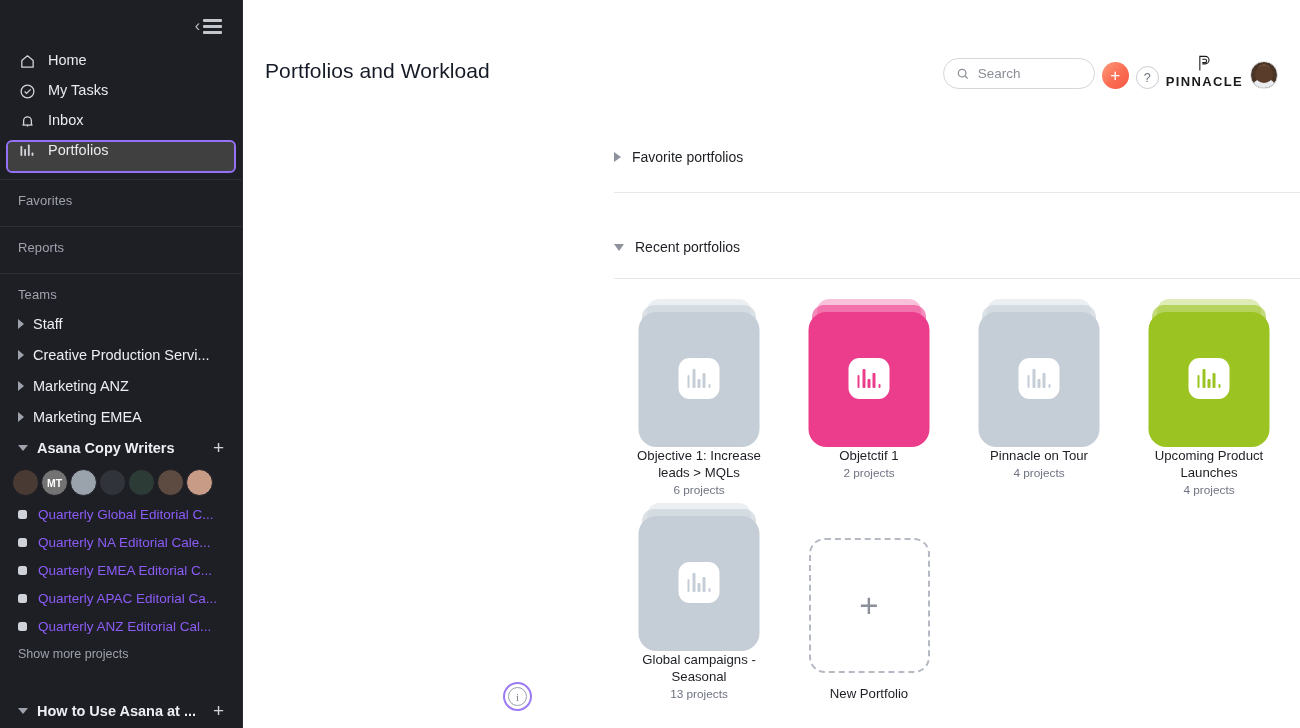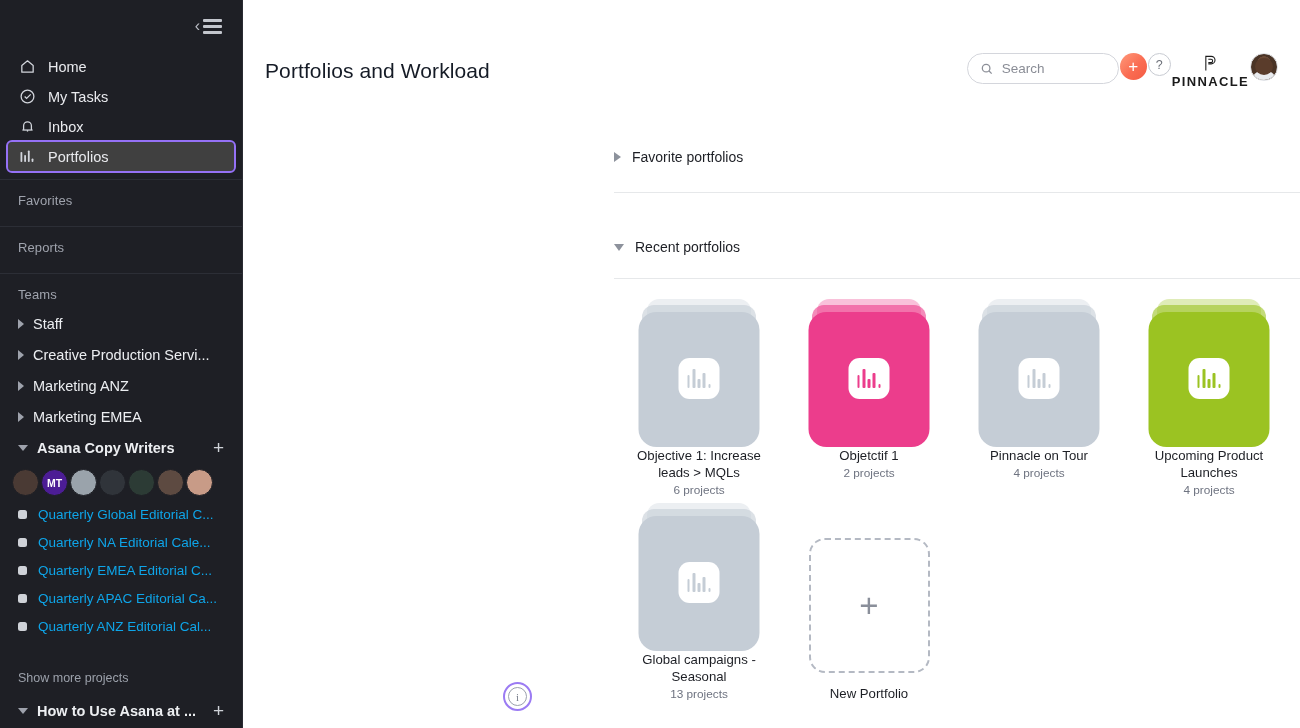--- a/index.html
+++ b/index.html
@@ -21,21 +21,21 @@
     border-right: 1px solid #2a2b33;
   }
   .sb-top { height: 52px; display: flex; align-items: center; justify-content: flex-end; padding-right: 20px; }
   .collapse-btn { display: flex; align-items: center; gap: 2px; cursor: pointer; }
   .collapse-btn .chev { color: #b9bcc4; font-size: 16px; line-height: 1; margin-right: 1px; }
   .hamb { display: flex; flex-direction: column; gap: 3px; }
   .hamb span { display: block; width: 19px; height: 3px; background: #c3c6cd; border-radius: 1px; }
 
   .nav-list { padding: 0 8px; }
   .nav-item {
-    display: flex; align-items: center; gap: 12px;
+    display: flex; gap: 12px;
     height: 29px; padding: 0 10px; border-radius: 5px;
     font-size: 14.5px; color: #e9eaee; cursor: pointer;
     margin-bottom: 1px;
     position: relative;
   }
   .nav-item.active {
     background: #404040;
     outline: 2px solid #9571f6;
     outline-offset: 0px;
     border-radius: 4px;
@@ -69,35 +69,35 @@
   .av {
     width: 27px; height: 27px; border-radius: 50%;
     margin-right: 2px; border: 1.5px solid #1e1f25;
     display:flex; align-items:center; justify-content:center;
     font-size: 10.5px; font-weight: 700; color: #fff; overflow:hidden;
     background-size: cover;
   }
 
   .proj-row {
     display: flex; align-items: center; gap: 11px;
-    height: 28px; padding: 0 18px; font-size: 13.5px; color: #0ea5e9; cursor: pointer;
+    height: 28px; padding: 0 18px; font-size: 13.5px; color: #8b5cf6; cursor: pointer;
     white-space: nowrap;
   }
   .proj-dot { width: 9px; height: 9px; border-radius: 2.5px; background: #cfd2d8; flex: none; }
-  .show-more { font-size: 12.5px; color: #9ba0aa; padding: 7px 18px 0 18px; cursor: pointer; margin-top: 24px; }
+  .show-more { font-size: 12.5px; color: #9ba0aa; padding: 7px 18px 0 18px; cursor: pointer; }
 
   
   #main { flex: 1; height: 728px; background: #fff; position: relative; overflow: hidden; }
   .topbar {
     height: 70px; display: flex; align-items: center;
     padding: 0 22px 0 22px;
     margin-top: 36px;
   }
   .page-title { font-size: 21px; color: #151b26; font-weight: 400; letter-spacing: .1px; }
-  .topbar-right { margin-left: auto; display: flex; align-items: flex-start; gap: 1px; }
+  .topbar-right { margin-left: auto; display: flex; align-items: flex-end; gap: 7px; }
 
   .search-box {
     width: 152px; height: 31px; border: 1px solid #d4d6dc; border-radius: 16px;
     display: flex; align-items: center; gap: 8px; padding: 0 12px; cursor: text;
   }
   .search-box .mag { color: #8c8f98; display:flex; }
   .search-ph { font-size: 13.5px; color: #8a8d96; }
 
   .add-btn {
     width: 27px; height: 27px; border-radius: 50%;
@@ -275,21 +275,21 @@
       <span>Marketing EMEA</span>
     </div>
     <div class="team-row strong">
       <span class="tri open"></span>
       <span>Asana Copy Writers</span>
       <span class="plus">+</span>
     </div>
 
     <div class="avatars">
       <span class="av" style="background:#4a3a34"></span>
-      <span class="av" style="background:#4c1d95">MT</span>
+      <span class="av" style="background:#737373">MT</span>
       <span class="av" style="background:#9aa3ab"></span>
       <span class="av" style="background:#30343a"></span>
       <span class="av" style="background:#2c3b35"></span>
       <span class="av" style="background:#5d4a41"></span>
       <span class="av" style="background:#c89b87"></span>
     </div>
 
     <div class="proj-row">
       <span class="proj-dot"></span>
       <span>Quarterly Global Editorial C...</span>

